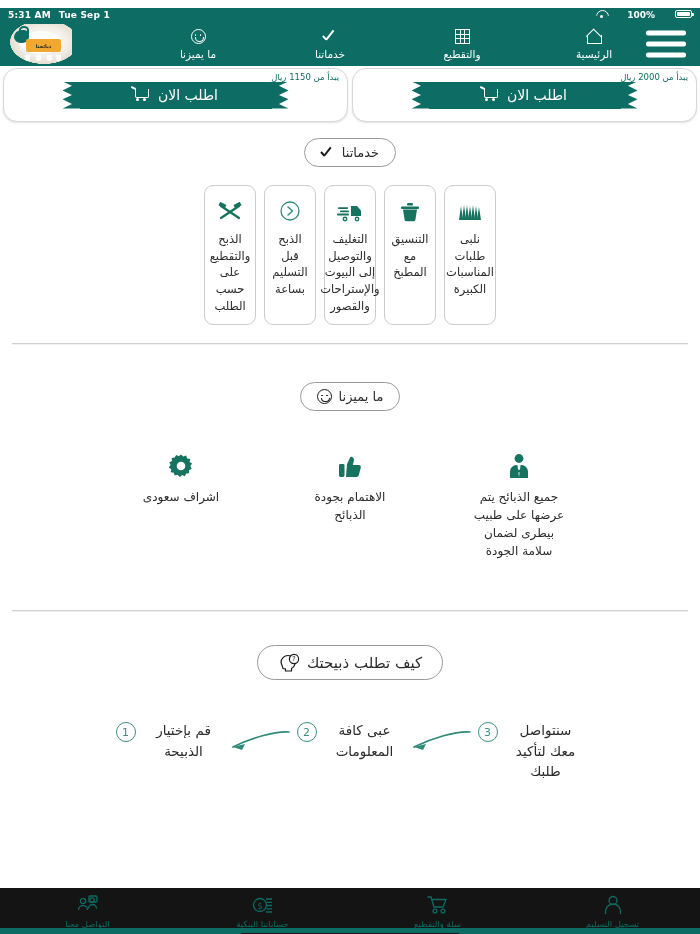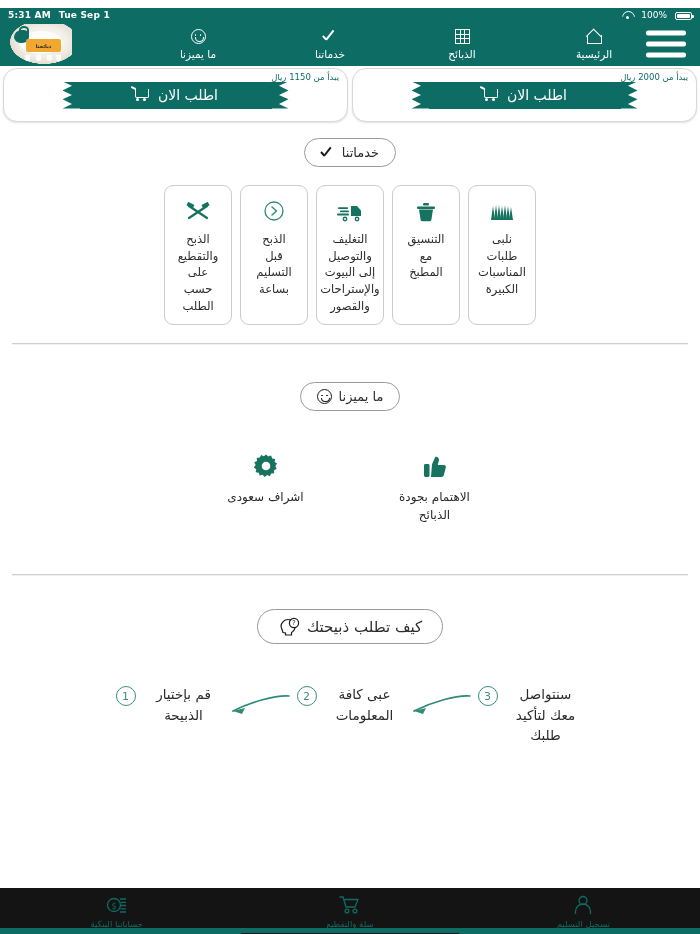--- a/index.html
+++ b/index.html
@@ -12,21 +12,21 @@
   }
   #app { position: relative; width: 700px; height: 934px; background:#fff;margin-top:8px; }
 
   
   .status-bar {
     height: 14px; background: #0d6c63; color: #ffffff;
     display: flex; align-items: center; justify-content: space-between;
     padding: 0 8px; font-size: 9px; direction: ltr;
   }
   .status-left { display:flex; align-items:center; gap:8px; font-weight:600; letter-spacing:.2px;}
-  .status-right { display:flex; align-items:flex-end; gap:8px; font-weight:400;}
+  .status-right { display:flex; align-items:flex-start; gap:20px; font-weight:700;}
   .wifi-ico { display:inline-block; width:11px; height:9px; position:relative; }
   .wifi-ico::before{
     content:""; position:absolute; left:0; top:0; width:11px; height:11px;
     border:1.6px solid #fff; border-radius:50%; clip-path: polygon(0 0,100% 0,100% 45%,0 45%);
   }
   .wifi-ico::after{
     content:""; position:absolute; left:3.8px; top:5px; width:3.4px; height:3.4px;
     background:#fff; border-radius:50%;
   }
   .batt { width:17px; height:8px; border:1.2px solid #fff; border-radius:2px; position:relative; }
@@ -132,21 +132,21 @@
   .p-check::before{content:"";position:absolute;left:0;top:5px;width:5px;height:2px;background:#1a1a1a;transform:rotate(48deg);transform-origin:left center;}
   .p-check::after{content:"";position:absolute;left:3.5px;top:8.6px;width:11px;height:2px;background:#1a1a1a;transform:rotate(-52deg);transform-origin:left center;}
   .p-smiley { width:15px;height:15px;border:1.4px solid #1a1a1a;border-radius:50%;position:relative;}
   .p-smiley::before{content:"";position:absolute;left:3.2px;top:4.2px;width:1.8px;height:1.8px;border-radius:50%;background:#1a1a1a;box-shadow:5px 0 0 #1a1a1a;}
   .p-smiley::after{content:"";position:absolute;left:3.4px;top:7.2px;width:6.8px;height:3.4px;border:1.3px solid #1a1a1a;border-top:none;border-radius:0 0 7px 7px;}
   .p-head { width:22px;height:19px;position:relative;}
 
   
   .svc-row { display:flex; justify-content:center; gap:8px; margin-top:18px; }
   .svc-card {
-    width: 68px; min-height:130px; background:#fff;
+    width: 52px; min-height:130px; background:#fff;
     border:1px solid #cccccc; border-radius:9px;
     display:flex; flex-direction:column; align-items:center;
     padding: 14px 16px 10px; gap:9px;
   }
   .svc-ico { height:22px; display:flex; align-items:flex-end; justify-content:center; }
   .svc-text { font-size:11.5px; line-height:1.45; color:#2a2a2a; text-align:center; }
 
   
   .feat-row { display:flex; justify-content:center; gap:74px; margin-top:42px; padding-bottom: 10px; }
   .feat { width:95px; display:flex; flex-direction:column; align-items:center; gap:9px; }
@@ -217,21 +217,21 @@
       <div class="nav-item">
         <span class="nav-icn">
             <i class="ic-check"></i>
           </span>
         <span class="nlabel">خدماتنا</span>
       </div>
       <div class="nav-item">
         <span class="nav-icn">
             <i class="ic-grid"></i>
           </span>
-        <span class="nlabel">الذبائح</span>
+        <span class="nlabel">والتقطيع</span>
       </div>
       <div class="nav-item">
         <span class="nav-icn">
             <i class="ic-home"></i>
           </span>
         <span class="nlabel">الرئيسية</span>
       </div>
     </div>
 
     <div class="hamburger">
@@ -359,20 +359,31 @@
 
   <div class="section">
     <div class="pill-wrap" style="margin-top:38px;">
       <div class="pill">
         <span>ما يميزنا</span>
         <span class="p-smiley"></span>
       </div>
     </div>
 
     <div class="feat-row">
+      <div class="feat">
+        <span class="feat-ico">
+          <svg width="26" height="26" viewBox="0 0 26 26">
+            <circle cx="13" cy="5.5" r="4.4" fill="#16735f"></circle>
+            <path d="M4 25 v-6.5 a6.5 6.5 0 0 1 6.5 -6.5 h5 a6.5 6.5 0 0 1 6.5 6.5 V25 Z" fill="#16735f"></path>
+            <path d="M11.4 12 L13 24 L14.6 12 Z" fill="#ffffff"></path>
+            <circle cx="13" cy="18" r="1.5" fill="#16735f"></circle>
+          </svg>
+        </span>
+        <div class="feat-text">جميع الذبائح يتم عرضها على طبيب بيطرى لضمان سلامة الجودة</div>
+      </div>
 
       <div class="feat">
         <span class="feat-ico">
           <svg width="26" height="26" viewBox="0 0 26 26">
             <g fill="#16735f">
               <rect x="2" y="11" width="5.5" height="13" rx="1.4"></rect>
               <path d="M9 24 h10.5 a2.4 2.4 0 0 0 2.3 -1.8 l2 -7.6 a2 2 0 0 0 -2 -2.6 h-6 l1.1 -4.5 a3 3 0 0 0 -2.9 -3.8 l-.6 0 -3.4 7.6 Z"></path>
             </g>
           </svg>
         </span>
@@ -433,20 +444,34 @@
       </span>
 
       <div class="step">
         <div class="step-text">قم بإختيار الذبيحة</div>
         <div class="step-num">1</div>
       </div>
     </div>
   </div>
 
   <div class="tabbar-inner">
+    <div class="tab">
+      <span class="tab-ico">
+        <svg width="22" height="20" viewBox="0 0 22 20">
+          <g fill="none" stroke="#0d6c63" stroke-width="1.3">
+            <circle cx="6" cy="6" r="2.6"></circle>
+              <circle cx="15" cy="5" r="2.2"></circle>
+            <path d="M1.5 15 a4.5 4.5 0 0 1 9 0"></path>
+            <path d="M11.5 13.5 a4 4 0 0 1 8 0"></path>
+            <rect x="12" y="1" width="8" height="6" rx="1"></rect>
+          </g>
+        </svg>
+      </span>
+      <span class="tab-label">التواصل معنا</span>
+    </div>
 
     <div class="tab">
       <span class="tab-ico">
         <svg width="22" height="20" viewBox="0 0 22 20">
           <g fill="none" stroke="#0d6c63" stroke-width="1.3">
             <circle cx="8" cy="10" r="6.5"></circle>
             <path d="M14 4 h6 M14.5 7.3 h5.5 M15 10.5 h5 M14.5 13.8 h5.5 M14 17 h6"></path>
           </g>
           <text x="8" y="13.5" font-size="8" font-family="DejaVu Sans, sans-serif" fill="#0d6c63" text-anchor="middle">$</text>
         </svg>

